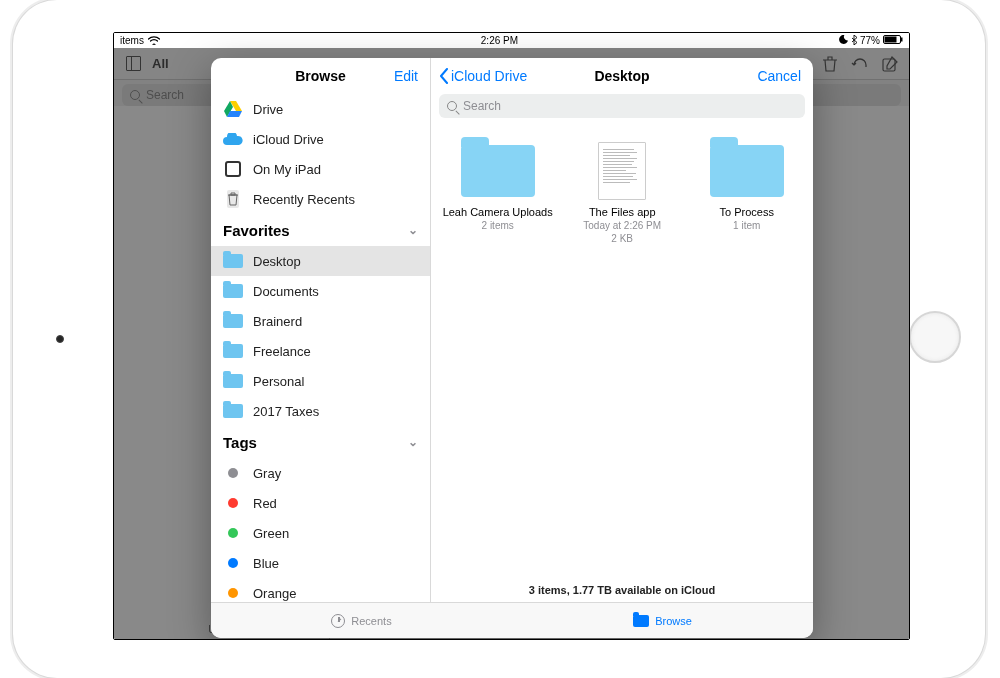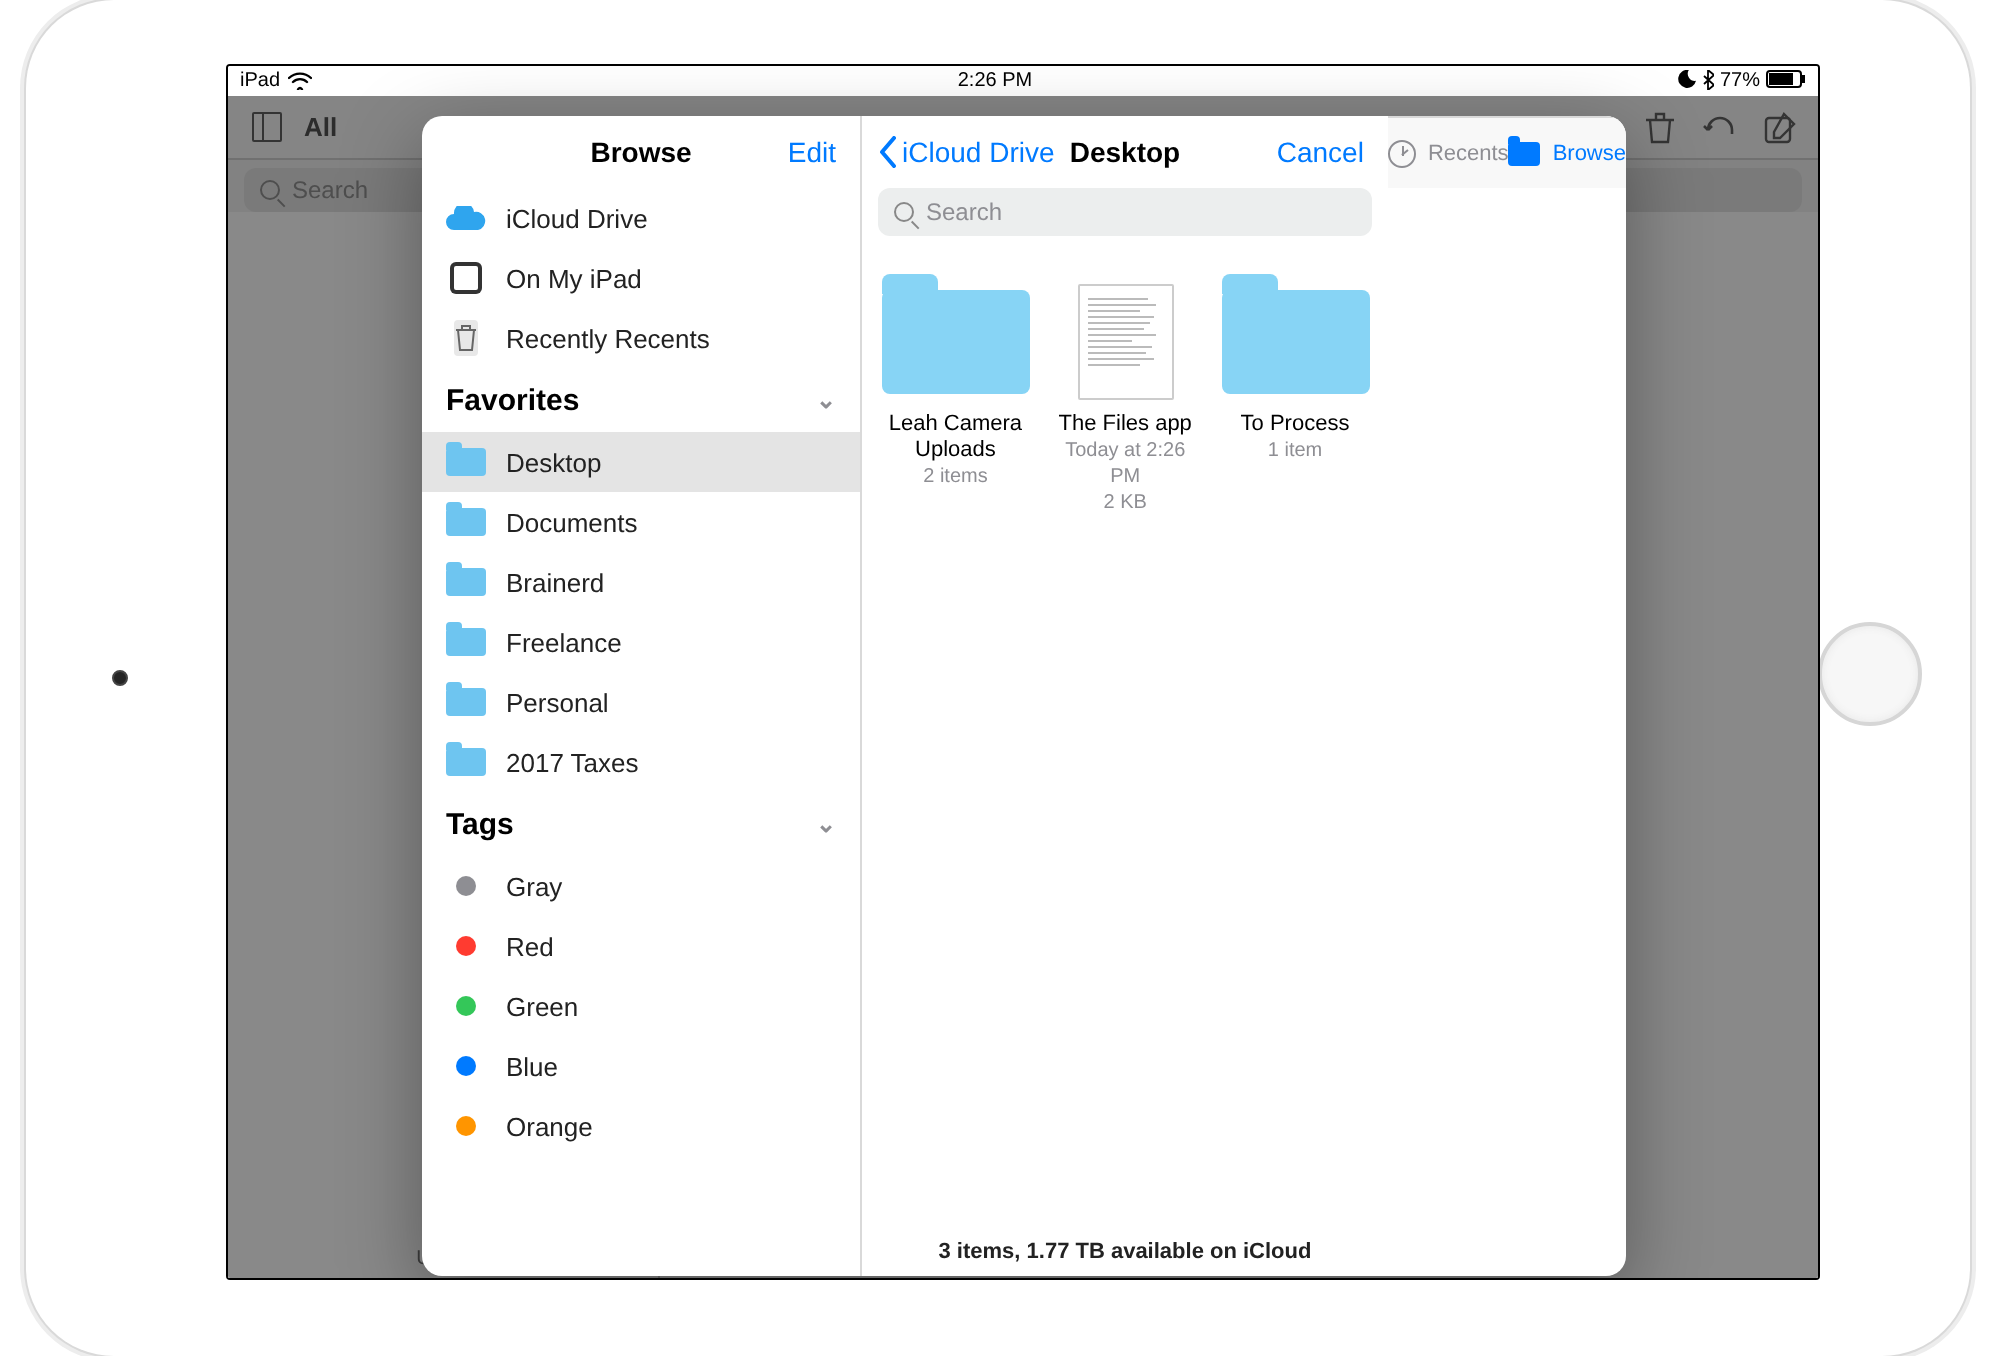--- a/index.html
+++ b/index.html
@@ -38,21 +38,21 @@
   .app-bg .big { font-size:22px; color:#333; padding:40px 0 0 80px; letter-spacing:-0.5px;}
   .app-bg .updated { position:absolute; bottom:4px; left:0; right:0; text-align:center; font-size:10px; color:#666;}
   .app-bg .tool { width:22px; height:22px; display:inline-flex; align-items:center; justify-content:center; color:#555;}
 
   .dim-overlay { position:absolute; top:15px; left:0; right:0; bottom:0; background:rgba(20,20,20,0.5);}
 
   
   .modal {
     position:absolute; left: 97px; top: 25px; width: 602px; height: 580px;
     background:#fff; border-radius:10px; box-shadow:0 12px 40px rgba(0,0,0,0.35); overflow:hidden;
-    display:flex; flex-direction:row;
+    display:flex; flex-direction:column;
   }
   .modal-body { flex:1; display:flex; min-height:0;}
   .side { width:220px; border-right:1px solid #d9d9d9; overflow-y:auto;}
   .side-head { height:36px; display:flex; align-items:center; justify-content:center; position:relative; font-size:14px; font-weight:600;}
   .side-head .edit { position:absolute; right:12px; color:#007aff; font-weight:400;}
   .loc-item, .fav-item, .tag-item { height:30px; display:flex; align-items:center; padding:0 12px; font-size:13px; gap:10px; color:#222;}
   .section-head { height:32px; display:flex; align-items:center; justify-content:space-between; padding:0 12px; font-size:15px; font-weight:700; color:#000;}
   .chev { color:#8e8e93; font-size:12px;}
   .fav-item.selected { background:#e4e4e4;}
   .ico { width:20px; height:20px; display:flex; align-items:center; justify-content:center; flex-shrink:0;}
@@ -97,21 +97,21 @@
 </head>
 <body>
 
 <div class="ipad-frame">
   <div class="camera"></div>
   <div class="home-btn"></div>
 
   <div class="screen">
 
     <div class="statusbar">
-      <span>iPad</span>
+      <span>items</span>
       <span class="wifi" style="margin-left:4px;">
         <svg width="12" height="9" viewBox="0 0 12 9">
             <path d="M6 8 a1 1 0 1 0 0.001 0 M2.5 5 a5 5 0 0 1 7 0 M0.5 3 a8 8 0 0 1 11 0" fill="none" stroke="#000" stroke-width="1.2" stroke-linecap="round"></path>
           </svg>
       </span>
       <span class="sb-center">2:26 PM</span>
       <span class="sb-right">
         <span>
             <svg width="9" height="9" viewBox="0 0 10 10">
               <path d="M6 0a5 5 0 1 0 4 6 a4 4 0 0 1 -4 -6z" fill="#000"></path>
@@ -173,20 +173,30 @@
 
     <div class="modal">
       <div class="modal-body">
 
         <div class="side">
           <div class="side-head">
             <span>Browse</span>
             <span class="edit">Edit</span>
           </div>
 
+          <div class="loc-item">
+            <span class="ico">
+                <svg width="18" height="16" viewBox="0 0 18 16">
+                  <path d="M6 0h6l6 10h-6z" fill="#ffcf00"></path>
+                  <path d="M6 0 0 10l3 6 6-10z" fill="#11a861"></path>
+                  <path d="M3 16h12l3-6H6z" fill="#2684fc"></path>
+                </svg>
+              </span>
+            <span>Drive</span>
+          </div>
           <div class="loc-item">
             <span class="ico">
                 <svg width="20" height="13" viewBox="0 0 20 13">
                   <path d="M16 12H4a4 4 0 0 1 0-8 5 5 0 0 1 10-1 3.5 3.5 0 0 1 2 9z" fill="#2fa5ee"></path>
                 </svg>
               </span>
             <span>iCloud Drive</span>
           </div>
           <div class="loc-item">
             <span class="ico">

